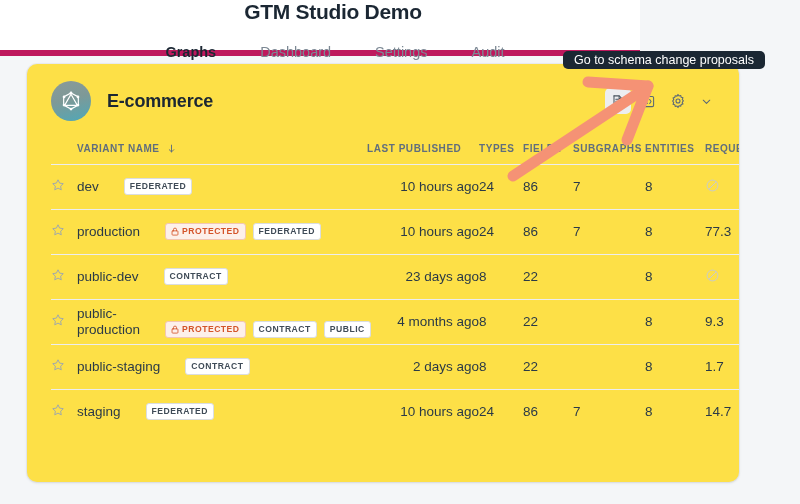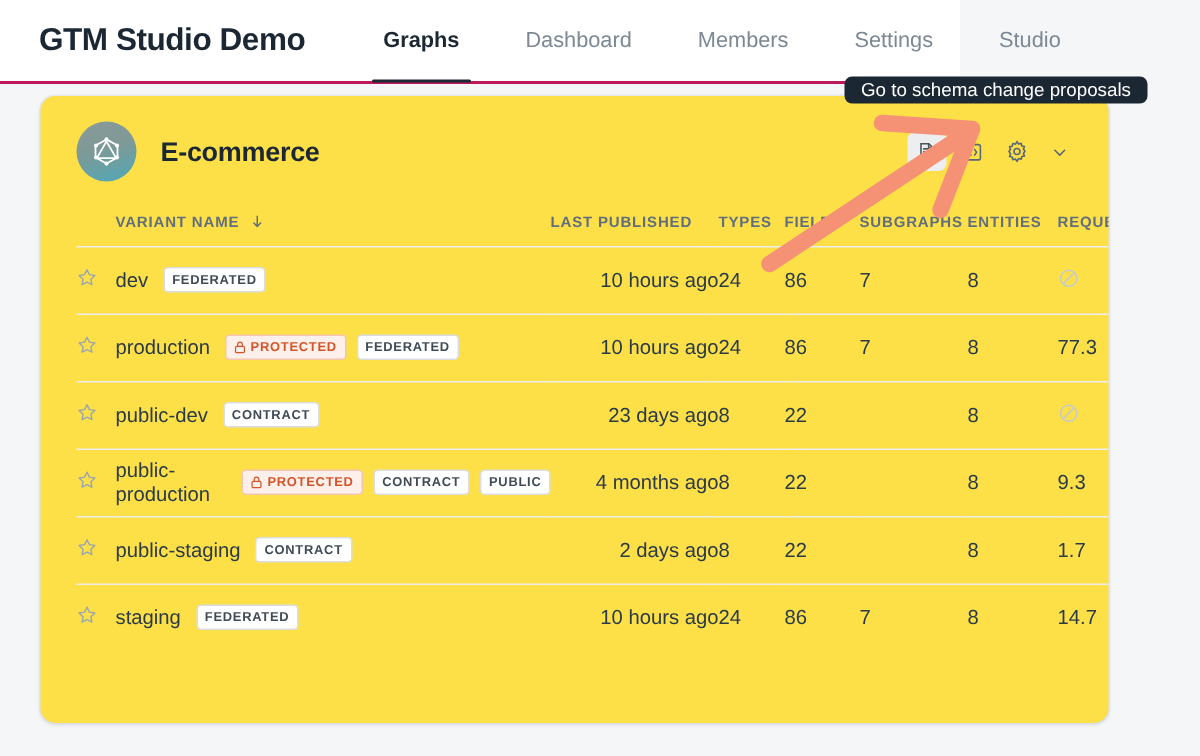--- a/index.html
+++ b/index.html
@@ -8,22 +8,22 @@
     font-family: "Liberation Sans", sans-serif;
     background: #f4f6f8;
     overflow: hidden;
   }
   #root { position: relative; width: 800px; height: 504px; }
 
   
   .topbar {
     position: absolute; top: 0; left: 0; width: 640px; height: 56px;
     background: #ffffff;
-    border-bottom: 2px solid #be185d;
-    display: flex; align-items: center;
+    border-bottom: 6px solid #be185d;
+    display: flex; align-items: center; flex-direction: column;
   }
   .brand {
     margin-left: 26px;
     font-size: 21px; font-weight: bold; color: #1b2733;
     letter-spacing: -0.3px;
     white-space: nowrap;
   }
   .nav-tabs { display: flex; align-items: center; margin-left: 30px; height: 56px; }
   .nav-tab {
     position: relative; height: 56px; display: flex; align-items: center;
@@ -83,21 +83,21 @@
   .col-star   { width: 26px; }
   .col-name   { width: 290px; }
   .col-pub    { width: 112px; text-align: right; }
   .col-types  { width: 44px; margin-top: 48px; }
   .col-fields { width: 50px; }
   .col-sub    { width: 72px; }
   .col-ent    { width: 60px; }
   .col-rpm    { width: 76px; }
 
   .star { color: #9aa5b1; display: inline-flex; }
-  .name-cell { display: flex; align-items: center; gap: 10px; }
+  .name-cell { display: flex; align-items: flex-end; gap: 25px; }
   .vname { color: #2b3a47; font-size: 13.5px; line-height: 16px; max-width: 112px; }
   .badges { display: flex; align-items: center; gap: 7px; flex-wrap: nowrap; }
   .badge {
     font-size: 8.6px; font-weight: bold; letter-spacing: 0.5px;
     text-transform: uppercase; border-radius: 3px; padding: 2px 5px;
     white-space: nowrap; display: inline-flex; align-items: center; gap: 3px;
     line-height: 11px;
   }
   .badge.neutral { color: #3f4b57; background: #ffffff; border: 1px solid #dadde1; }
   .badge.protected { color: #d4542a; background: #fdf0ea; border: 1px solid #f3c6b2; }
@@ -122,27 +122,24 @@
   <div class="topbar">
     <div class="brand">GTM Studio Demo</div>
     <div class="nav-tabs" id="nav-tabs">
         <div class="nav-tab active">
           <span>Graphs</span>
         </div>
         <div class="nav-tab">
           <span>Dashboard</span>
         </div>
         <div class="nav-tab">
-          <span>Members</span>
+          <span>Settings</span>
         </div>
         <div class="nav-tab">
-          <span>Settings</span>
-        </div>
-        <div class="nav-tab">
-          <span>Studio</span>
+          <span>Audit</span>
         </div>
       </div>
   </div>
 
   <div class="card">
 
     <div class="card-head">
       <div class="avatar">
         <svg width="22" height="22" viewBox="0 0 24 24" fill="none" stroke="#ffffff" stroke-width="1.3">
           <path d="M12 3.2 L20 7.6 L20 16.4 L12 20.8 L4 16.4 L4 7.6 Z"></path>

